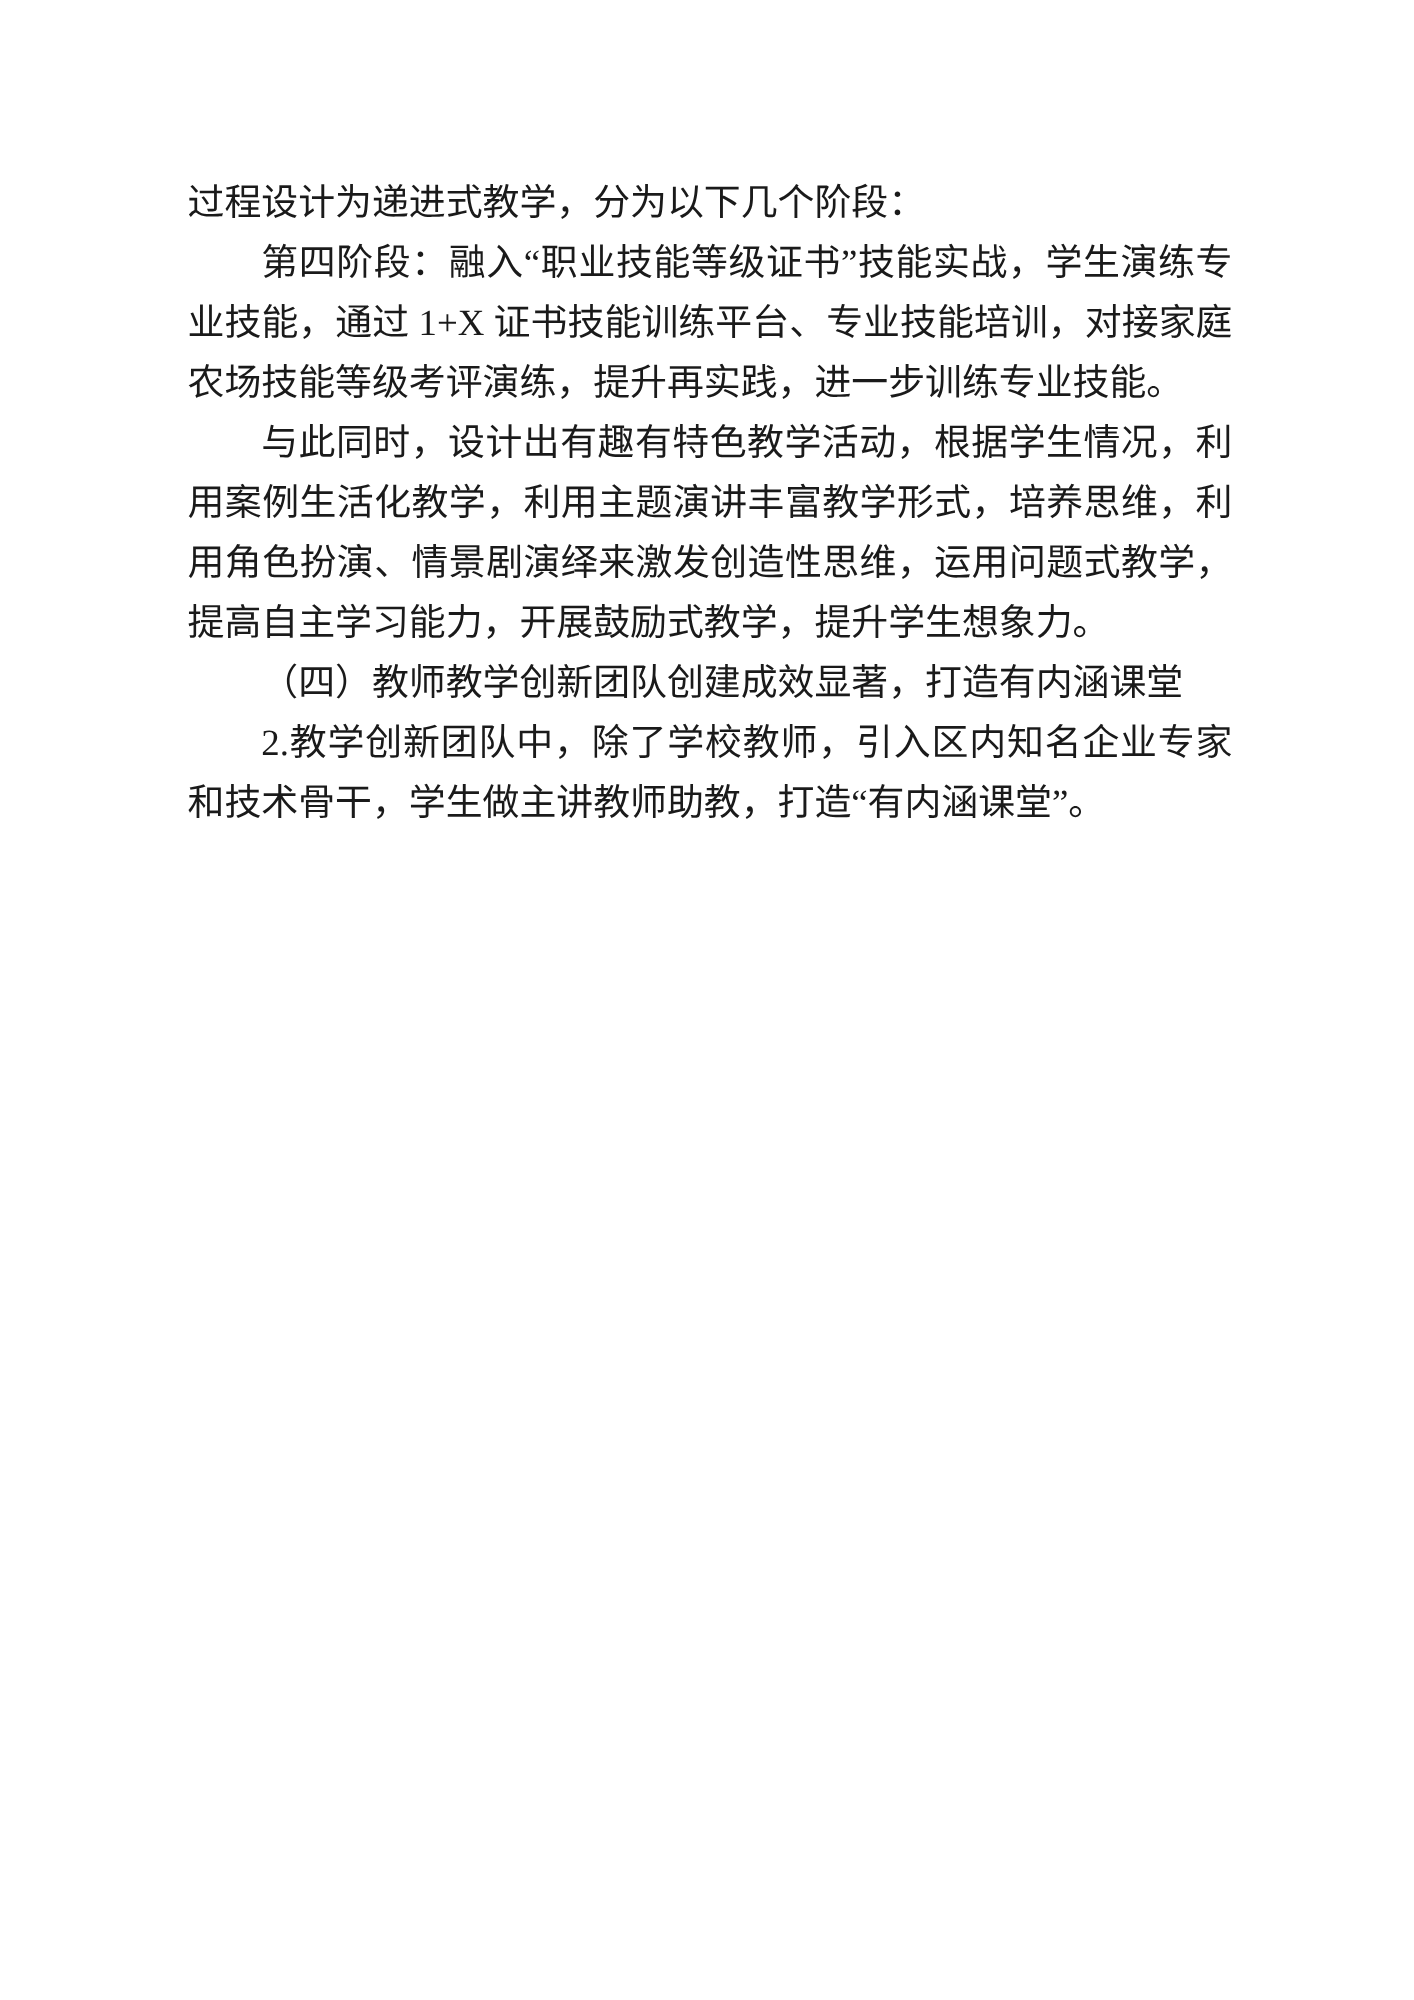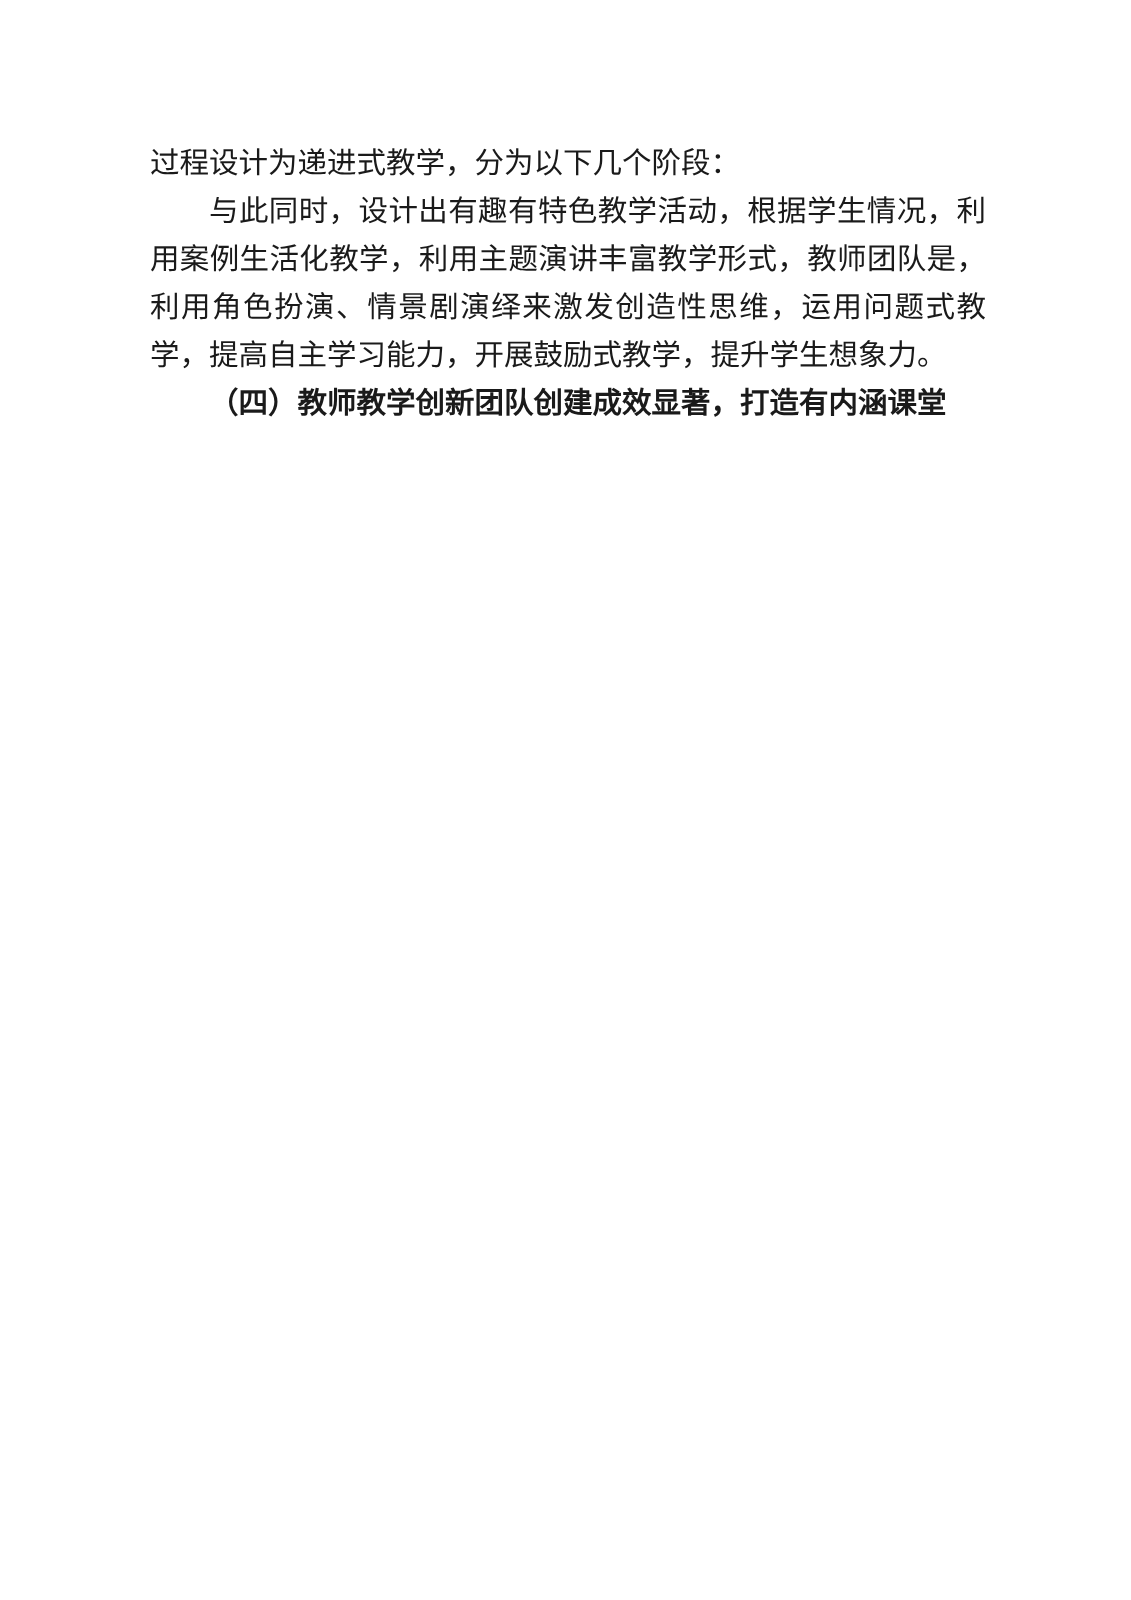--- a/index.html
+++ b/index.html
@@ -34,25 +34,27 @@
     margin: 0;
     padding: 0;
     text-indent: 2em;
     word-break: break-all;
   }
   .content p.no-indent {
     text-indent: 0;
   }
   .content p.heading {
     font-family: "Liberation Sans", "DejaVu Sans", sans-serif;
-    font-weight: 700;
+    font-weight: 400;
   }
 </style>
 </head>
 <body>
 
 <div class="page">
   <div class="content">
     <p class="no-indent">过程设计为递进式教学，分为以下几个阶段：</p>
-    <p>与此同时，设计出有趣有特色教学活动，根据学生情况，利用案例生活化教学，利用主题演讲丰富教学形式，教师团队是，利用角色扮演、情景剧演绎来激发创造性思维，运用问题式教学，提高自主学习能力，开展鼓励式教学，提升学生想象力。</p>
+    <p>第四阶段：融入“职业技能等级证书”技能实战，学生演练专业技能，通过 1+X 证书技能训练平台、专业技能培训，对接家庭农场技能等级考评演练，提升再实践，进一步训练专业技能。</p>
+    <p>与此同时，设计出有趣有特色教学活动，根据学生情况，利用案例生活化教学，利用主题演讲丰富教学形式，培养思维，利用角色扮演、情景剧演绎来激发创造性思维，运用问题式教学，提高自主学习能力，开展鼓励式教学，提升学生想象力。</p>
     <p class="heading">（四）教师教学创新团队创建成效显著，打造有内涵课堂</p>
+    <p>2.教学创新团队中，除了学校教师，引入区内知名企业专家和技术骨干，学生做主讲教师助教，打造“有内涵课堂”。</p>
   </div>
 </div>
 
 </body></html>

